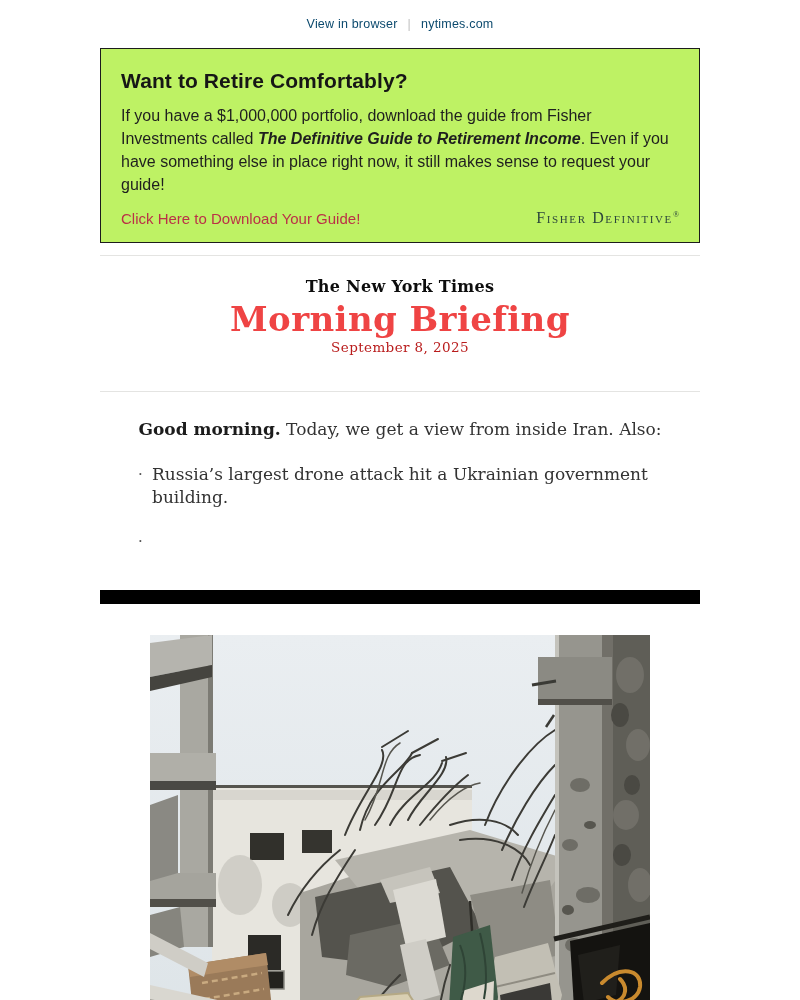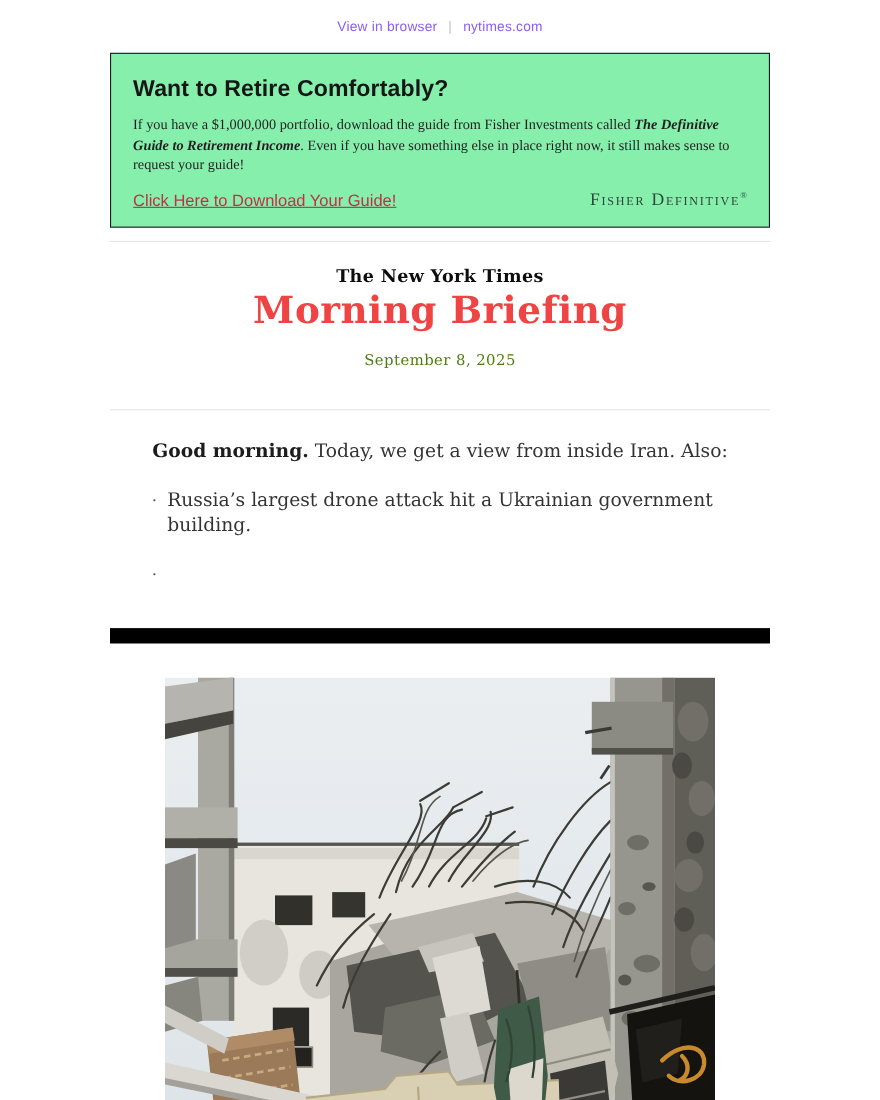--- a/index.html
+++ b/index.html
@@ -10,46 +10,46 @@
     font-family: "Liberation Sans", sans-serif;
     position: relative;
   }
   .topbar {
     padding-top: 17px;
     text-align: center;
     font-size: 12.5px;
     color: #7d7d7d;
     letter-spacing: 0.2px;
   }
-  .topbar a { color: #8b5cf6; text-decoration: none; cursor: pointer; }
+  .topbar a { color: #0c4a6e; text-decoration: none; cursor: pointer; }
   .topbar .sep { color: #c2c2c2; margin: 0 10px; }
 
   .content { width: 600px; margin: 0 auto; }
 
   
   .ad-box {
     margin-top: 17px;
     border: 1.5px solid #1c1c1c;
-    background: #86efac;
+    background: #bef264;
     padding: 13px 20px 15px 20px;
   }
   .ad-headline {
     font-size: 21px; font-weight: bold; color: #161616;
     margin: 7px 0 11px 0; letter-spacing: 0.1px;
   }
   .ad-body {
-    font-size: 13px; color: #1f1f1f; line-height: 1.44; font-family: Liberation Serif, serif;
+    font-size: 16px; color: #1f1f1f; line-height: 1.44;
   }
   .ad-body .bold-italic { font-weight: bold; font-style: italic; }
   .ad-footer {
     display: flex; justify-content: space-between; align-items: center;
     margin-top: 13px;
   }
   .ad-cta {
-    font-size: 15px; color: #bb3147; text-decoration: underline; cursor: pointer;
+    font-size: 15px; color: #bb3147; cursor: pointer;
   }
   .ad-brand {
     font-family: "Liberation Serif", serif;
     font-variant: small-caps;
     font-size: 16px; color: #2d473c; letter-spacing: 1.6px;
   }
   .ad-brand sup { font-size: 8px; letter-spacing: 0; }
 
   .rule {
     border: none; border-top: 1px solid #e4e4e2;
@@ -64,21 +64,21 @@
     font-weight: bold; font-size: 16px; color: #0d0d0d;
     letter-spacing: 0.3px;
   }
   .briefing-title {
     font-family: "DejaVu Serif", serif;
     font-weight: bold; font-size: 34px; color: #ef4444;
     margin-top: 3px; letter-spacing: 0.4px;
   }
   .issue-date {
     font-family: "DejaVu Serif", serif;
-    font-size: 13.5px; color: #4d7c0f; margin-top: 17px; letter-spacing: 0.4px;
+    font-size: 13.5px; color: #b91c1c; letter-spacing: 0.4px;
   }
 
   
   .intro {
     font-family: "DejaVu Serif", serif;
     font-size: 17px; color: #333;
   }
   .lead { margin-top: 26px; line-height: 1.4; text-align: center; }
   .lead b, .plus b { color: #1c1c1c; }
   .bullet-row {

